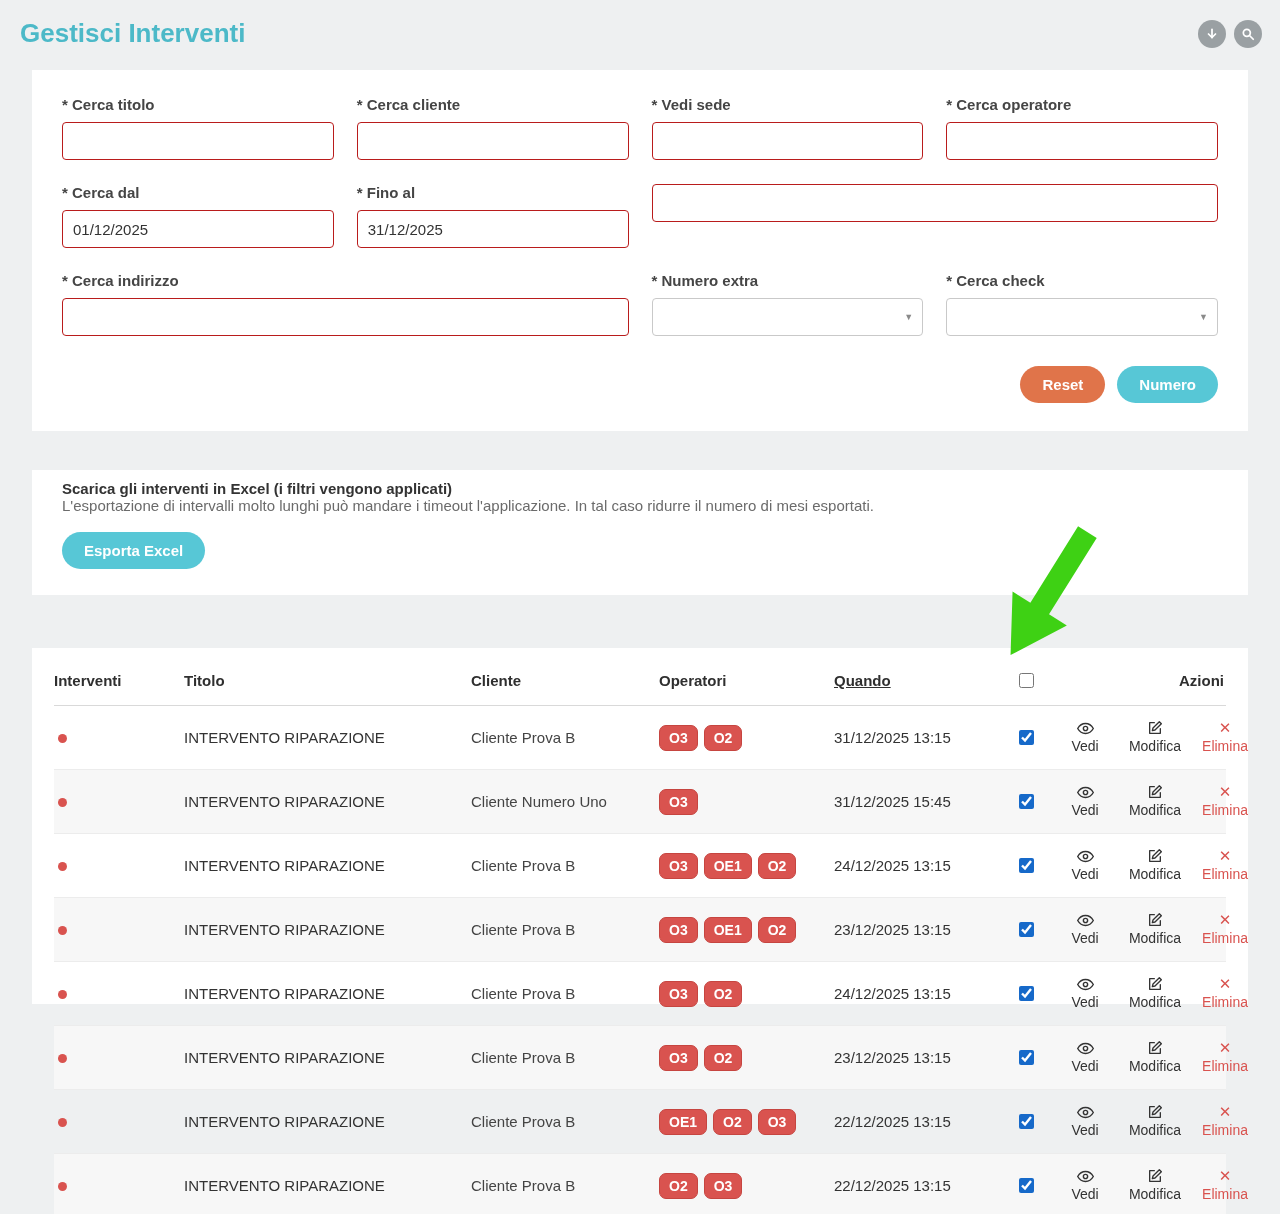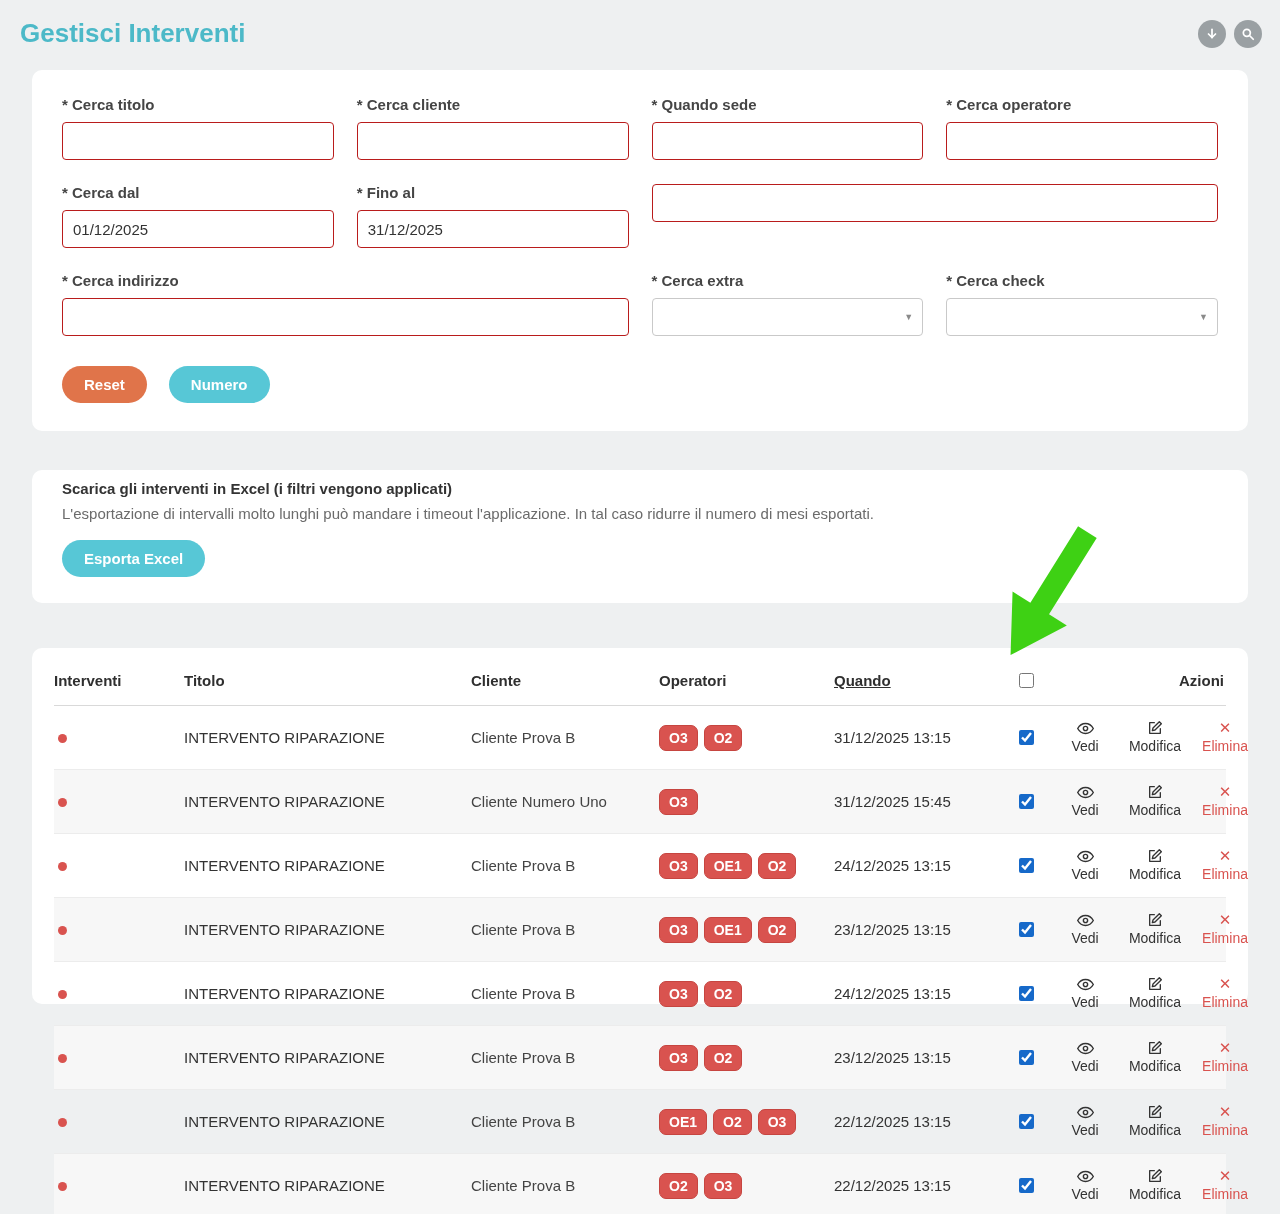--- a/index.html
+++ b/index.html
@@ -20,21 +20,21 @@
   .circle-btn {
     width: 28px; height: 28px; border-radius: 50%;
     background: #9aa0a3; border: none; cursor: pointer;
     display: flex; align-items: center; justify-content: center;
     color: #fff;
   }
   .circle-btn svg { display: block; }
 
   
   .card {
-    background: #fff; border-radius: 10px;
+    background: #fff; border-radius: 0;
     margin: 0 16px; position: relative;
   }
   .card-filters { position: absolute; top: 70px; left: 16px; right: 16px; padding: 26px 30px 28px; }
   .card-export  { position: absolute; top: 470px; left: 16px; right: 16px; padding: 10px 30px 26px; }
   .card-table   { position: absolute; top: 648px; left: 16px; right: 16px; bottom: -40px; padding: 0 22px; }
 
   
   .fgrid { display: grid; grid-template-columns: repeat(4, 1fr); column-gap: 23px; }
   .field { margin-bottom: 24px; }
   .field label { display: block; font-weight: 700; font-size: 15px; color: #454545; margin-bottom: 9px; }
@@ -46,33 +46,33 @@
   .span2a { grid-column: 1 / 3; }
   .span2b { grid-column: 3 / 5; }
   .fake-select {
     position: relative; width: 100%; height: 38px; border: 1px solid #c9c9c9;
     border-radius: 4px; background: #fff; cursor: pointer;
   }
   .fake-select .caret {
     position: absolute; right: 9px; top: 50%; transform: translateY(-50%);
     font-size: 9px; color: #8a8a8a;
   }
-  .filter-buttons { display: flex; gap: 22px; margin-top: 6px; }
+  .filter-buttons { display: flex; justify-content: flex-end; gap: 12px; margin-top: 6px; }
   .pill-btn {
     border: none; border-radius: 50px; padding: 10px 22px;
     font-size: 15px; font-weight: 700; color: #fff; cursor: pointer;
     font-family: inherit;
   }
   .btn-reset { background: #e0744a; }
   .btn-cerca { background: #57c7d6; }
   .btn-export { background: #57c7d6; margin-top: 18px; }
 
   
   .export-title { font-size: 15px; font-weight: 700; color: #333; }
-  .export-desc { font-size: 15px; color: #6b6b6b; margin-top: 8px; }
+  .export-desc { font-size: 15px; color: #6b6b6b; margin-top: 0; }
 
   
   .thead, .trow {
     display: grid;
     grid-template-columns: 130px 287px 188px 175px 165px 55px 1fr;
     align-items: center;
   }
   .thead {
     padding: 24px 0 16px; border-bottom: 1px solid #d9d9d9;
     font-weight: 700; font-size: 15px; color: #2f2f2f;
@@ -137,21 +137,21 @@
     <div class="fgrid">
       <div class="field">
         <label>* Cerca titolo</label>
         <input type="text" style="">
       </div>
       <div class="field">
         <label>* Cerca cliente</label>
         <input type="text" style="">
       </div>
       <div class="field">
-        <label>* Quando sede</label>
+        <label>* Vedi sede</label>
         <input type="text" style="">
       </div>
       <div class="field">
         <label>* Cerca operatore</label>
         <input type="text" style="">
       </div>
 
       <div class="field">
         <label>* Cerca dal</label>
         <input type="text" value="01/12/2025" style="">
@@ -162,21 +162,21 @@
       </div>
       <div class="field span2b">
         <input type="text" style="">
       </div>
 
       <div class="field span2a">
         <label>* Cerca indirizzo</label>
         <input type="text" style="">
       </div>
       <div class="field">
-        <label>* Cerca extra</label>
+        <label>* Numero extra</label>
         <div class="fake-select">
           <span class="caret">▼</span>
         </div>
       </div>
       <div class="field">
         <label>* Cerca check</label>
         <div class="fake-select">
           <span class="caret">▼</span>
         </div>
       </div>

